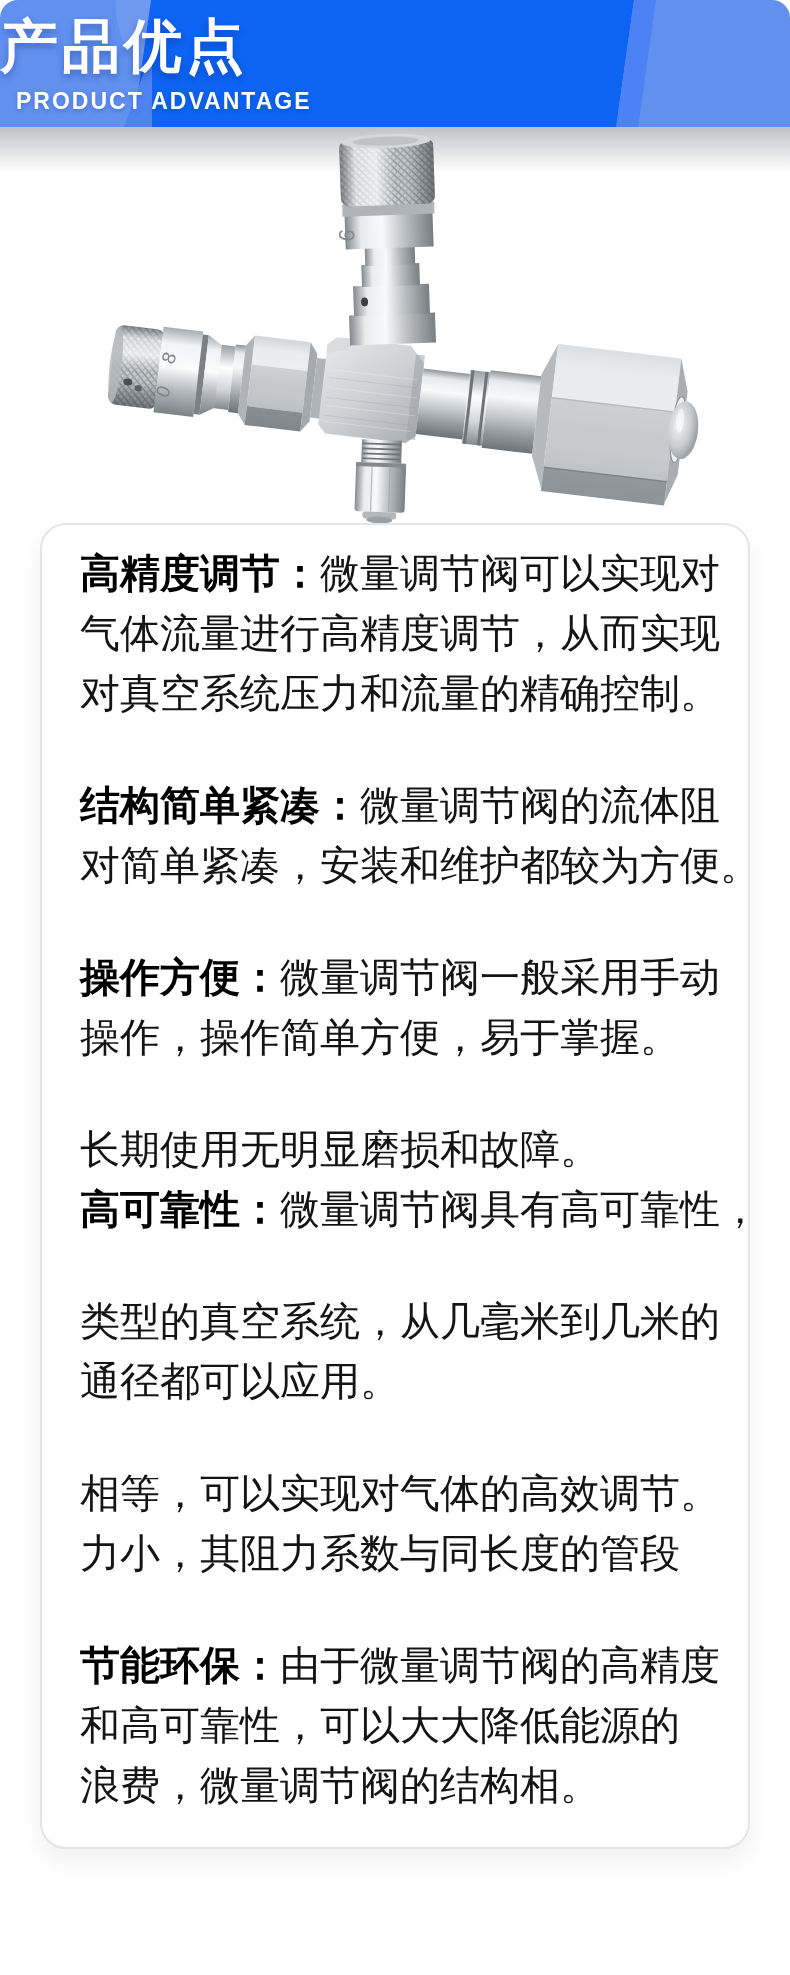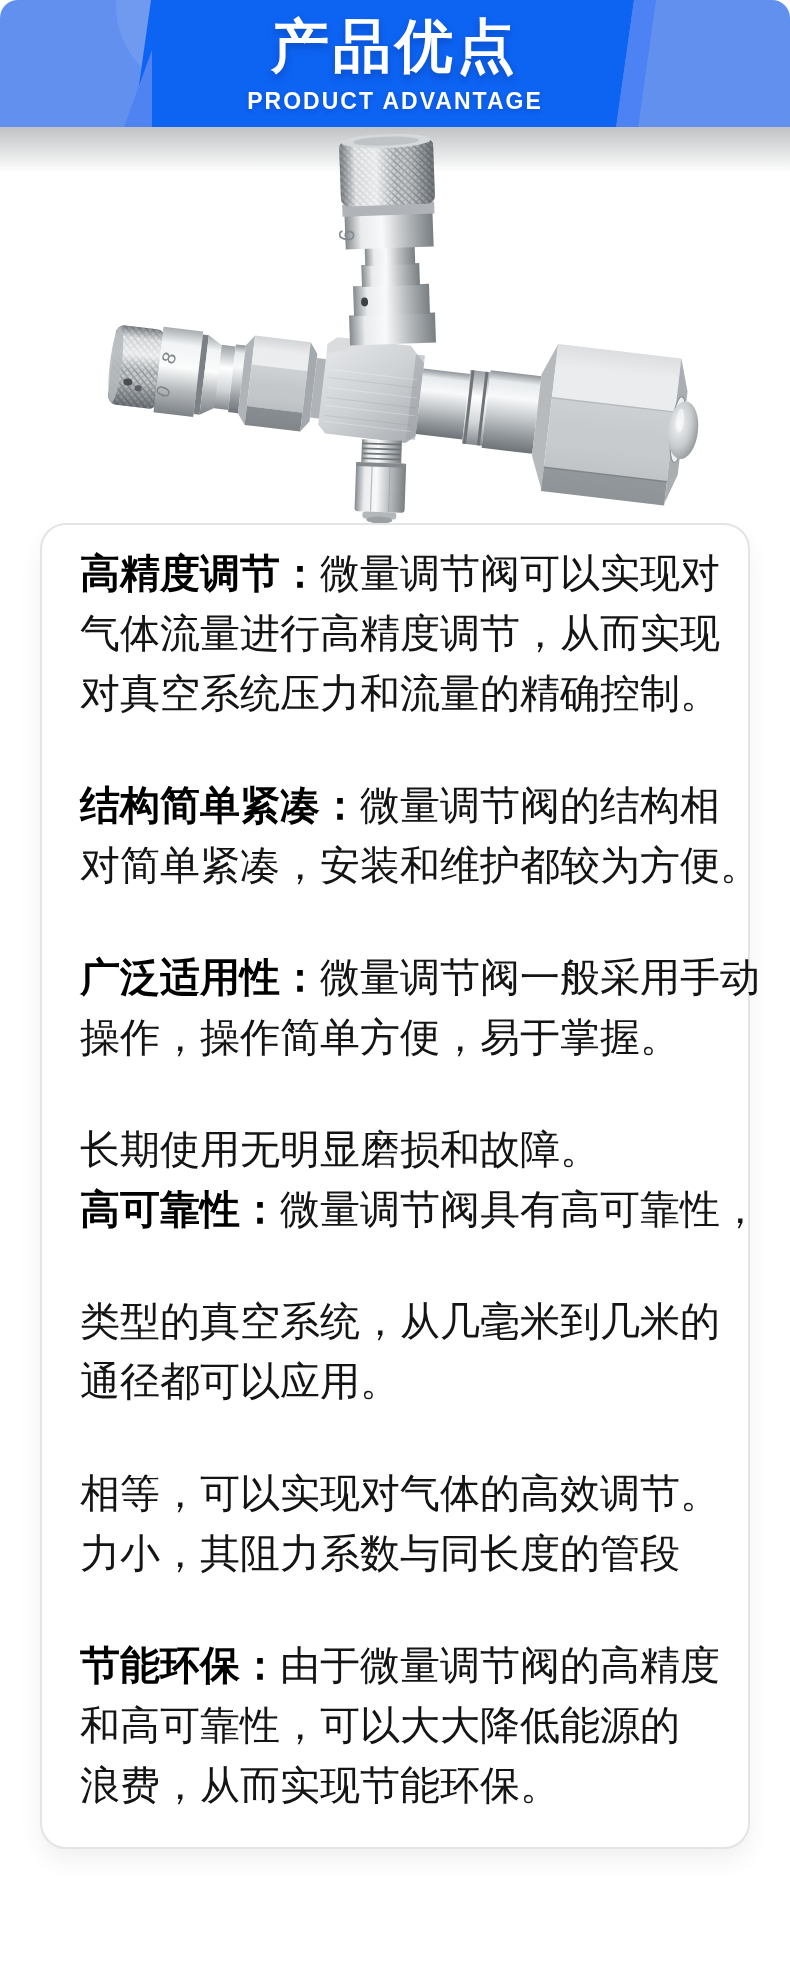--- a/index.html
+++ b/index.html
@@ -12,25 +12,25 @@
   .shape{position:absolute;}
   .shape-circle{left:116px;top:-80px;width:172px;height:172px;border-radius:50%;
                 background:rgba(255,255,255,0.09);}
   .shape-tri-left{left:124px;top:50px;width:28px;height:77px;background:#4f83f2;
                   clip-path:polygon(100% 0,100% 100%,0 100%);}
   .shape-center{left:151px;top:0;width:483px;height:127px;background:#0d63f2;
                 transform:skewX(-8deg);transform-origin:top left;}
   .shape-stripe{left:634px;top:0;width:22px;height:127px;background:#4c82f3;
                 transform:skewX(-8deg);transform-origin:top left;}
   .banner-inner{position:absolute;inset:0;display:flex;flex-direction:column;
-                align-items:center;justify-content:flex-start;}
+                align-items:flex-start;justify-content:flex-start;}
   .banner-title{margin:8px 0 0 0;color:#ffffff;font-size:58px;font-weight:bold;
                 letter-spacing:4px;text-shadow:0 4px 7px rgba(10,40,120,0.35);}
   .banner-sub{margin-top:2px;color:#ffffff;font-size:23px;font-weight:bold;
-              letter-spacing:2px;text-shadow:0 2px 4px rgba(10,40,120,0.25);}
+              letter-spacing:2px;text-shadow:0 2px 4px rgba(10,40,120,0.25);margin-left:16px;}
 
   
   .photo-stage{position:relative;width:790px;height:396px;background:#ffffff;}
   .photo-stage::before{content:"";position:absolute;left:0;top:0;width:100%;height:46px;
       background:linear-gradient(to bottom,rgba(90,95,100,0.38),rgba(255,255,255,0));}
   .photo-stage svg{position:absolute;left:0;top:0;}
 
   
   .card{box-sizing:border-box;margin:0 40px;width:710px;background:#ffffff;
         border:2px solid #e4e4e6;border-radius:26px;
@@ -231,26 +231,26 @@
 
   <section class="card">
 
     <article class="adv">
       <p class="line"><b class="lbl">高精度调节：</b><span>微量调节阀可以实现对</span></p>
       <p class="line">气体流量进行高精度调节，从而实现</p>
       <p class="line">对真空系统压力和流量的精确控制。</p>
     </article>
 
     <article class="adv">
-      <p class="line"><b class="lbl">结构简单紧凑：</b><span>微量调节阀的结构相</span></p>
+      <p class="line"><b class="lbl">结构简单紧凑：</b><span>微量调节阀的流体阻</span></p>
       <p class="line">对简单紧凑，安装和维护都较为方便。</p>
     </article>
 
     <article class="adv">
-      <p class="line"><b class="lbl">广泛适用性：</b><span>微量调节阀一般采用手动</span></p>
+      <p class="line"><b class="lbl">操作方便：</b><span>微量调节阀一般采用手动</span></p>
       <p class="line">操作，操作简单方便，易于掌握。</p>
     </article>
 
     <article class="adv">
       <p class="line">长期使用无明显磨损和故障。</p>
       <p class="line"><b class="lbl">高可靠性：</b><span>微量调节阀具有高可靠性，</span></p>
     </article>
 
     <article class="adv">
       <p class="line">类型的真空系统，从几毫米到几米的</p>
@@ -258,17 +258,17 @@
     </article>
 
     <article class="adv">
       <p class="line">相等，可以实现对气体的高效调节。</p>
       <p class="line">力小，其阻力系数与同长度的管段</p>
     </article>
 
     <article class="adv">
       <p class="line"><b class="lbl">节能环保：</b><span>由于微量调节阀的高精度</span></p>
       <p class="line">和高可靠性，可以大大降低能源的</p>
-      <p class="line">浪费，从而实现节能环保。</p>
+      <p class="line">浪费，微量调节阀的结构相。</p>
     </article>
 
   </section>
 </div>
 
 </body></html>

